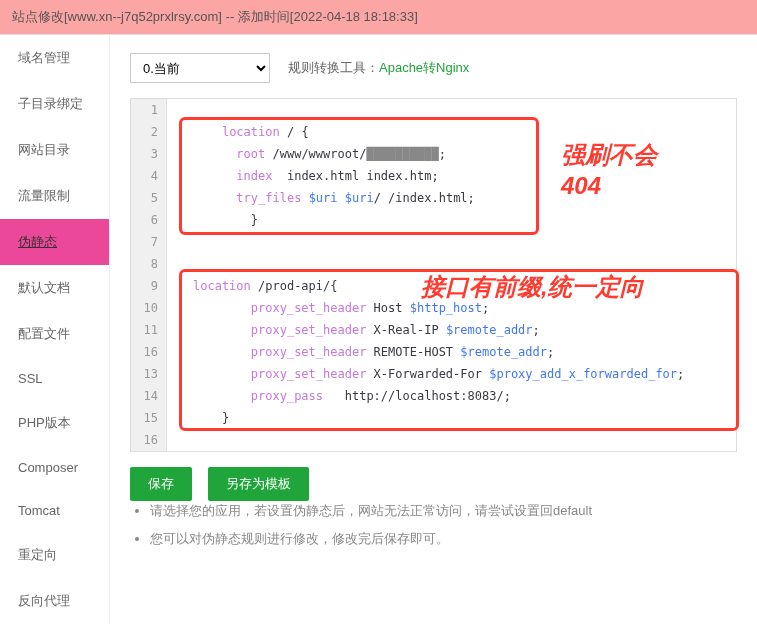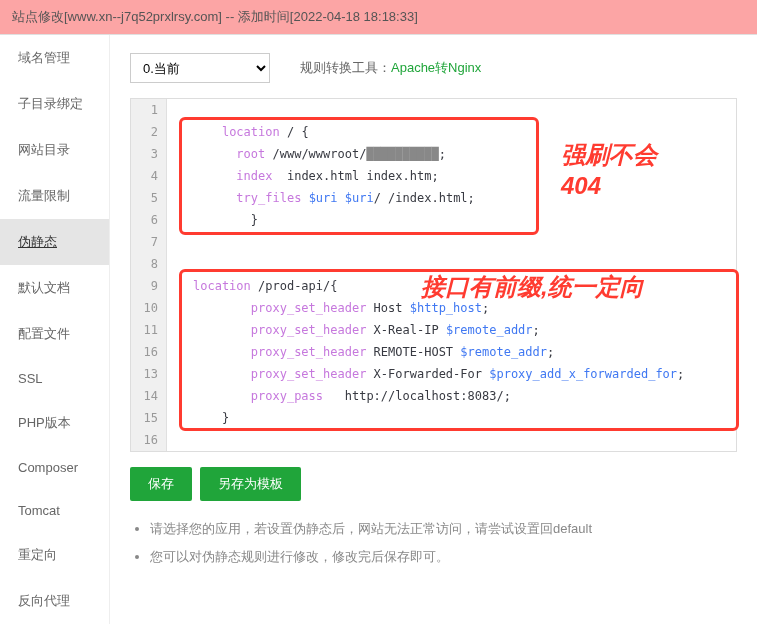--- a/index.html
+++ b/index.html
@@ -1,39 +1,39 @@
 <!DOCTYPE html>
 <html><head>
 <meta charset="utf-8">
 <style>
 * { box-sizing: border-box; margin: 0; padding: 0; }
 body { font-family: "Microsoft YaHei", Arial, sans-serif; font-size: 13px; background: #fff; color: #333; width: 757px; }
 .header { background: #fca5a5; padding: 8px 12px; border-bottom: 1px solid #e0e0e0; font-size: 13px; color: #555; }
 .container { display: flex; }
 .sidebar { width: 110px; background: #fff; border-right: 1px solid #eee; }
 .sidebar-item { padding: 14px 18px; color: #666; cursor: pointer; font-size: 13px; border-bottom: 0; }
-.sidebar-item.active { background: #e5e5e5; color: #333; position: relative; text-decoration: underline; }
+.sidebar-item.active { background: #ec4899; color: #333; position: relative; text-decoration: underline; }
 .main { flex: 1; padding: 18px 20px; position: relative; }
-.toolbar { display: flex; align-items: center; gap: 24px; margin-bottom: 15px; }
+.toolbar { display: flex; align-items: center; gap: 12px; margin-bottom: 15px; }
 .select { border: 1px solid #ccc; padding: 5px 8px; font-size: 13px; width: 140px; height: 30px; background: #fff; }
 .toolbar-label { color: #666; font-size: 13px; margin-left: 6px; }
 .link { color: #20a53a; cursor: pointer; }
 .editor-wrap { border: 1px solid #ddd; position: relative; background: #fff; }
 .editor { display: flex; font-family: Consolas, monospace; font-size: 12px; line-height: 22px; }
 .gutter { background: #f0f0f0; color: #999; text-align: right; padding: 0 8px; user-select: none; border-right: 1px solid #e0e0e0; min-width: 36px; }
 .gutter div { height: 22px; }
 .code { padding: 0 26px; flex: 1; white-space: pre; position: relative; }
 .code-line { height: 22px; }
 .kw { color: #c678dd; }
 .var { color: #4078f2; }
 .plain { color: #383a42; }
 .path { color: #888; }
-.btn-row { margin-top: 15px; display: flex; gap: 8px; }
+.btn-row { margin-top: 15px; display: flex; gap: 16px; }
 .btn { background: #20a53a; color: #fff; border: none; padding: 8px 18px; font-size: 13px; cursor: pointer; border-radius: 2px; }
-.tips { margin-top: 18px; color: #888; font-size: 13px; }
+.tips { color: #888; font-size: 13px; }
 .tips li { list-style: disc; margin-left: 20px; margin-bottom: 8px; line-height: 1.5; }
 .annot-box { position: absolute; border: 3px solid #ff3b30; border-radius: 6px; pointer-events: none; }
 .annot-text { position: absolute; color: #ff3b30; font-size: 24px; font-weight: bold; line-height: 1.3; pointer-events: none; font-style: italic; }
 </style>
 </head>
 <body>
 
 <div class="header">
   <span>站点修改[www.xn--j7q52prxlrsy.com] -- 添加时间[2022-04-18 18:18:33]</span>
 </div>

